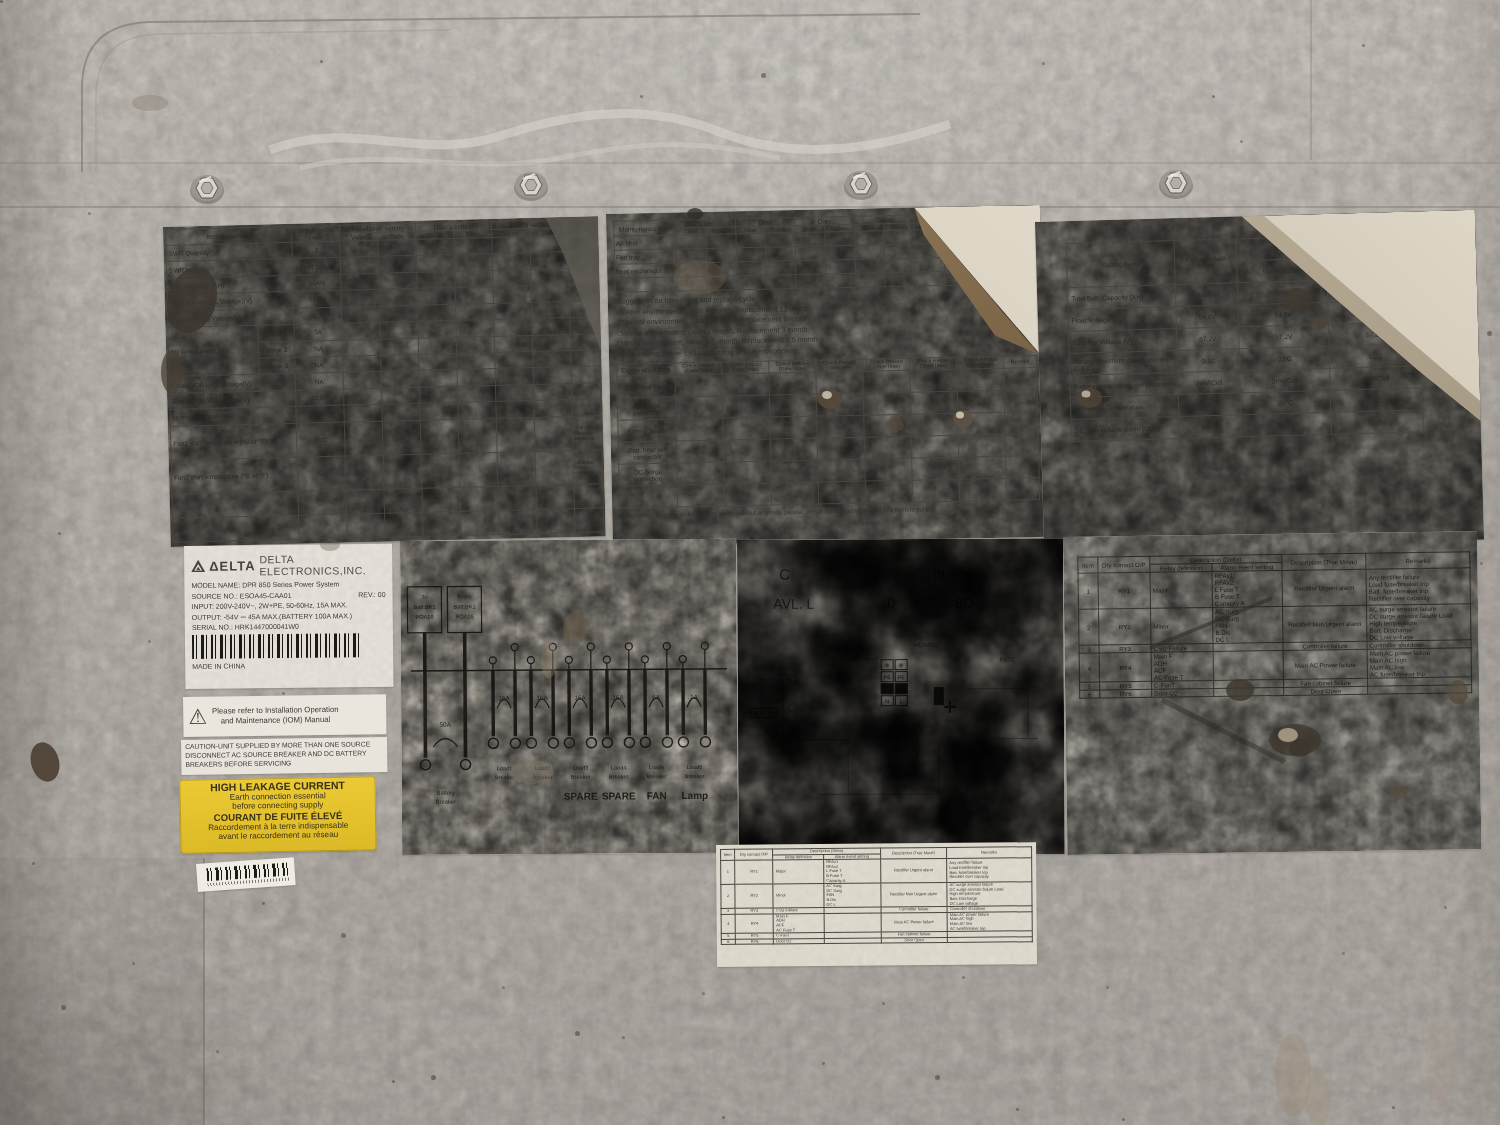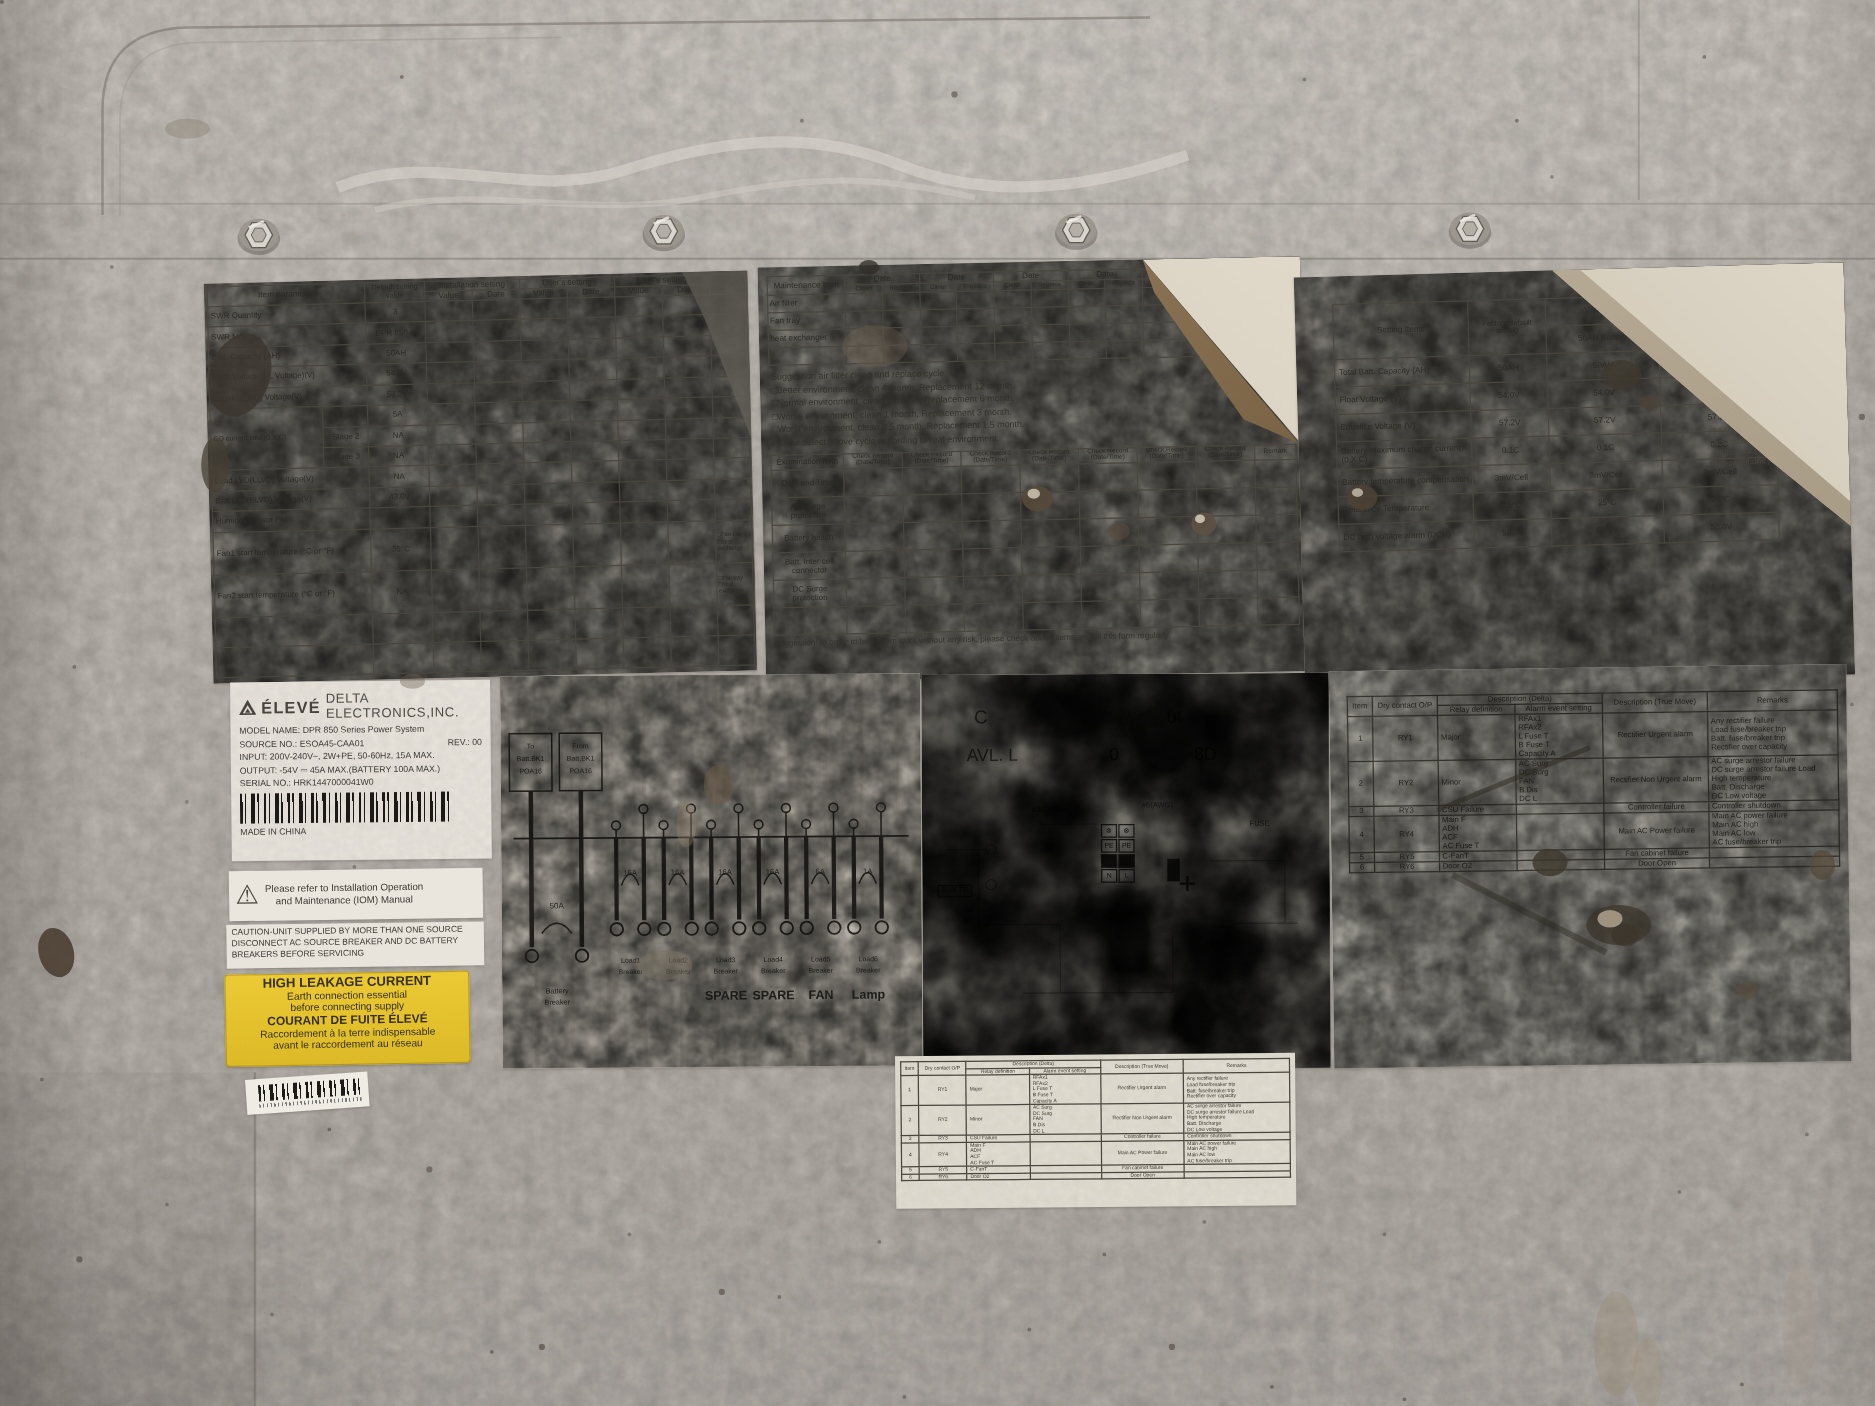--- a/index.html
+++ b/index.html
@@ -712,21 +712,21 @@
   <div class="label" style="left:184px;top:546px;width:208px;height:143px;transform:rotate(-.6deg);background:#e9e5dd;padding:2px 7px">
     <svg class="tex">
         <rect width="100%" height="100%" fill="#7a7468" filter="url(#fgrain)" opacity=".08"></rect>
       </svg>
     <div class="dl-head">
       <svg width="16" height="14" viewBox="0 0 16 14">
         <polygon points="8,0 16,14 0,14" fill="#4a4740"></polygon>
         <polygon points="8,5 12.5,12.5 3.5,12.5" fill="#e9e5dd"></polygon>
         <polygon points="8,8 10.5,12 5.5,12" fill="#4a4740"></polygon>
       </svg>
-      <span class="dl-brand">ÉLEVÉ</span>
+      <span class="dl-brand">ΔELTA</span>
       <span class="dl-co">DELTA ELECTRONICS,INC.</span>
     </div>
     <div class="delta-line">MODEL NAME: DPR 850 Series Power System</div>
     <div class="delta-line" style="display:flex;justify-content:space-between">
       <span>SOURCE NO.: ESOA45-CAA01</span>
       <span>REV.: 00</span>
     </div>
     <div class="delta-line">INPUT: 200V-240V~, 2W+PE, 50-60Hz, 15A MAX.</div>
     <div class="delta-line">OUTPUT: -54V ⎓ 45A MAX.(BATTERY 100A MAX.)</div>
     <div class="delta-line">SERIAL NO.: HRK1447000041W0</div>

